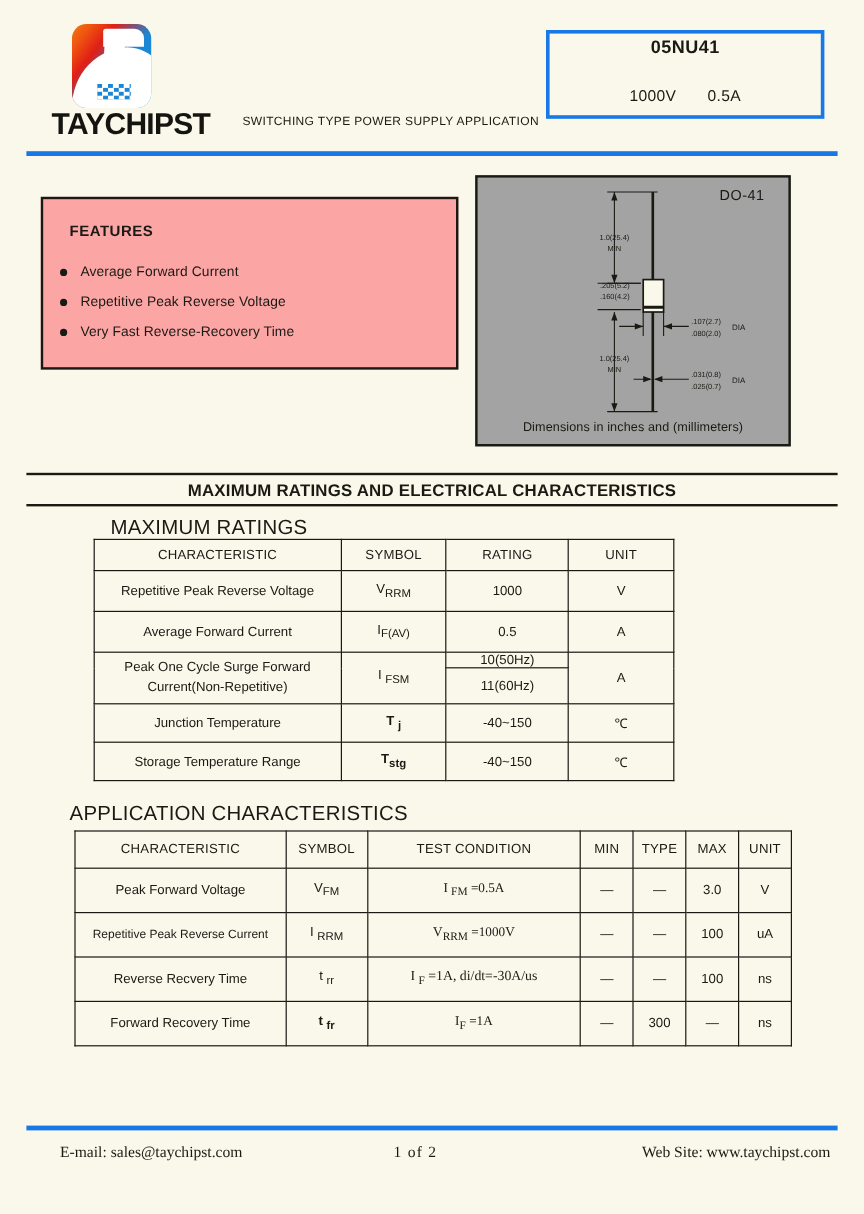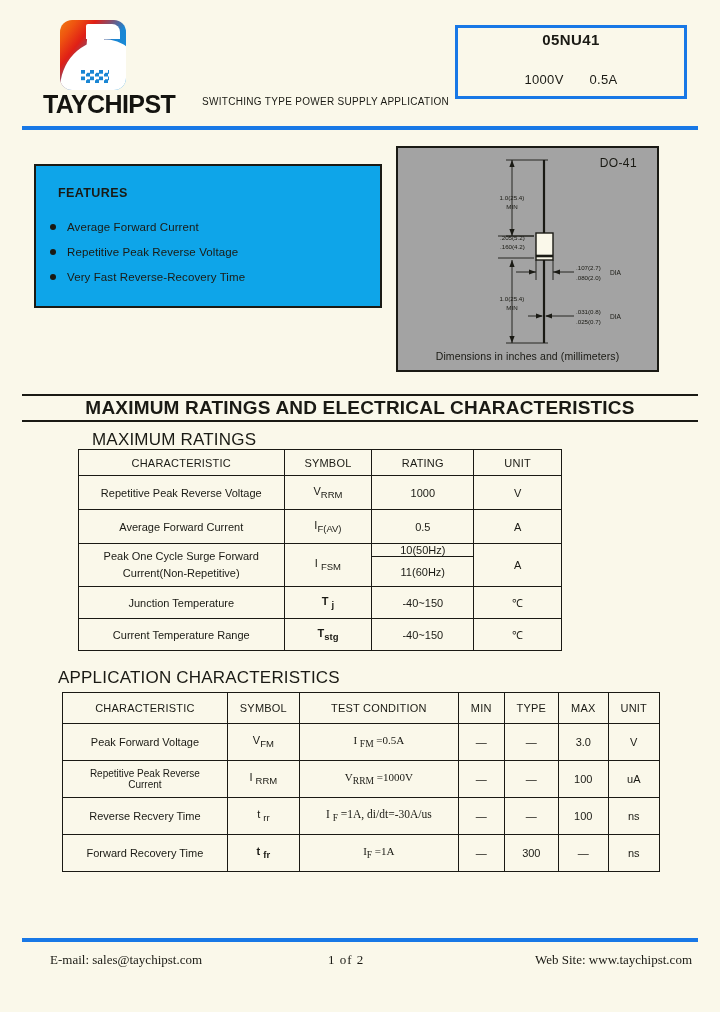--- a/index.html
+++ b/index.html
@@ -108,21 +108,21 @@
     width: 676px; height: 4px;
     background: #1878e6;
   }
 
   
   .features-box {
     position: absolute;
     left: 34px; top: 164px;
     width: 344px; height: 140px;
     border: 2px solid #1a1a14;
-    background: #0ea5e9;
+    background: #fca5a5;
     text-decoration: underline;
   }
   .features-title {
     position: absolute;
     left: 22px; top: 20px;
     font-size: 12.5px;
     font-weight: bold;
     letter-spacing: 0.4px;
   }
   .features-list {
@@ -183,21 +183,21 @@
   .section-banner {
     position: absolute;
     left: 22px; top: 394px;
     width: 676px;
     border-top: 2px solid #1a1a14;
     border-bottom: 2px solid #1a1a14;
     height: 24px;
     text-align: center;
   }
   .section-banner span {
-    font-size: 19px;
+    font-size: 14px;
     font-weight: bold;
     letter-spacing: 0.2px;
     line-height: 24px;
   }
 
   
   .table-label {
     position: absolute;
     font-size: 17px;
     letter-spacing: 0.2px;
@@ -206,21 +206,21 @@
     position: absolute;
     border-collapse: collapse;
     background: #faf8ea;
   }
   table.dsheet td {
     border: 1px solid #1a1a14;
     text-align: center;
     vertical-align: middle;
     font-size: 11px;
     color: #1a1a14;
-    padding: 0 12px;
+    padding: 0 2px;
   }
   table.dsheet .hdr { font-size: 11px; letter-spacing: 0.2px; }
   .sym { font-size: 13px; }
   .sym sub { font-size: 9.5px; }
   .symb { font-size: 13px; font-weight: bold; }
   .symb sub { font-size: 9.5px; font-weight: bold; }
   .cond { font-size: 12.5px; font-family: Liberation Serif, serif; }
   .cond sub { font-size: 9.5px; }
   .dash { font-size: 12px; }
   .degc { font-size: 10px; }
@@ -384,21 +384,21 @@
       <tr>
         <td style="height:29px">11(60Hz)</td>
       </tr>
       <tr>
         <td class="charcell" style="height:31px">Junction Temperature</td>
         <td class="symb"><span>T</span>&nbsp;<sub>j</sub></td>
         <td>-40~150</td>
         <td class="degc">℃</td>
       </tr>
       <tr>
-        <td class="charcell" style="height:31px">Current Temperature Range</td>
+        <td class="charcell" style="height:31px">Storage Temperature Range</td>
         <td class="symb"><span>T</span><sub>stg</sub></td>
         <td>-40~150</td>
         <td class="degc">℃</td>
       </tr>
     </tbody>
   </table>
 
   <div class="table-label" style="left:58px; top:668px;">APPLICATION  CHARACTERISTICS</div>
   <table class="dsheet" style="left:62px; top:692px; width:598px;">
     <colgroup>

